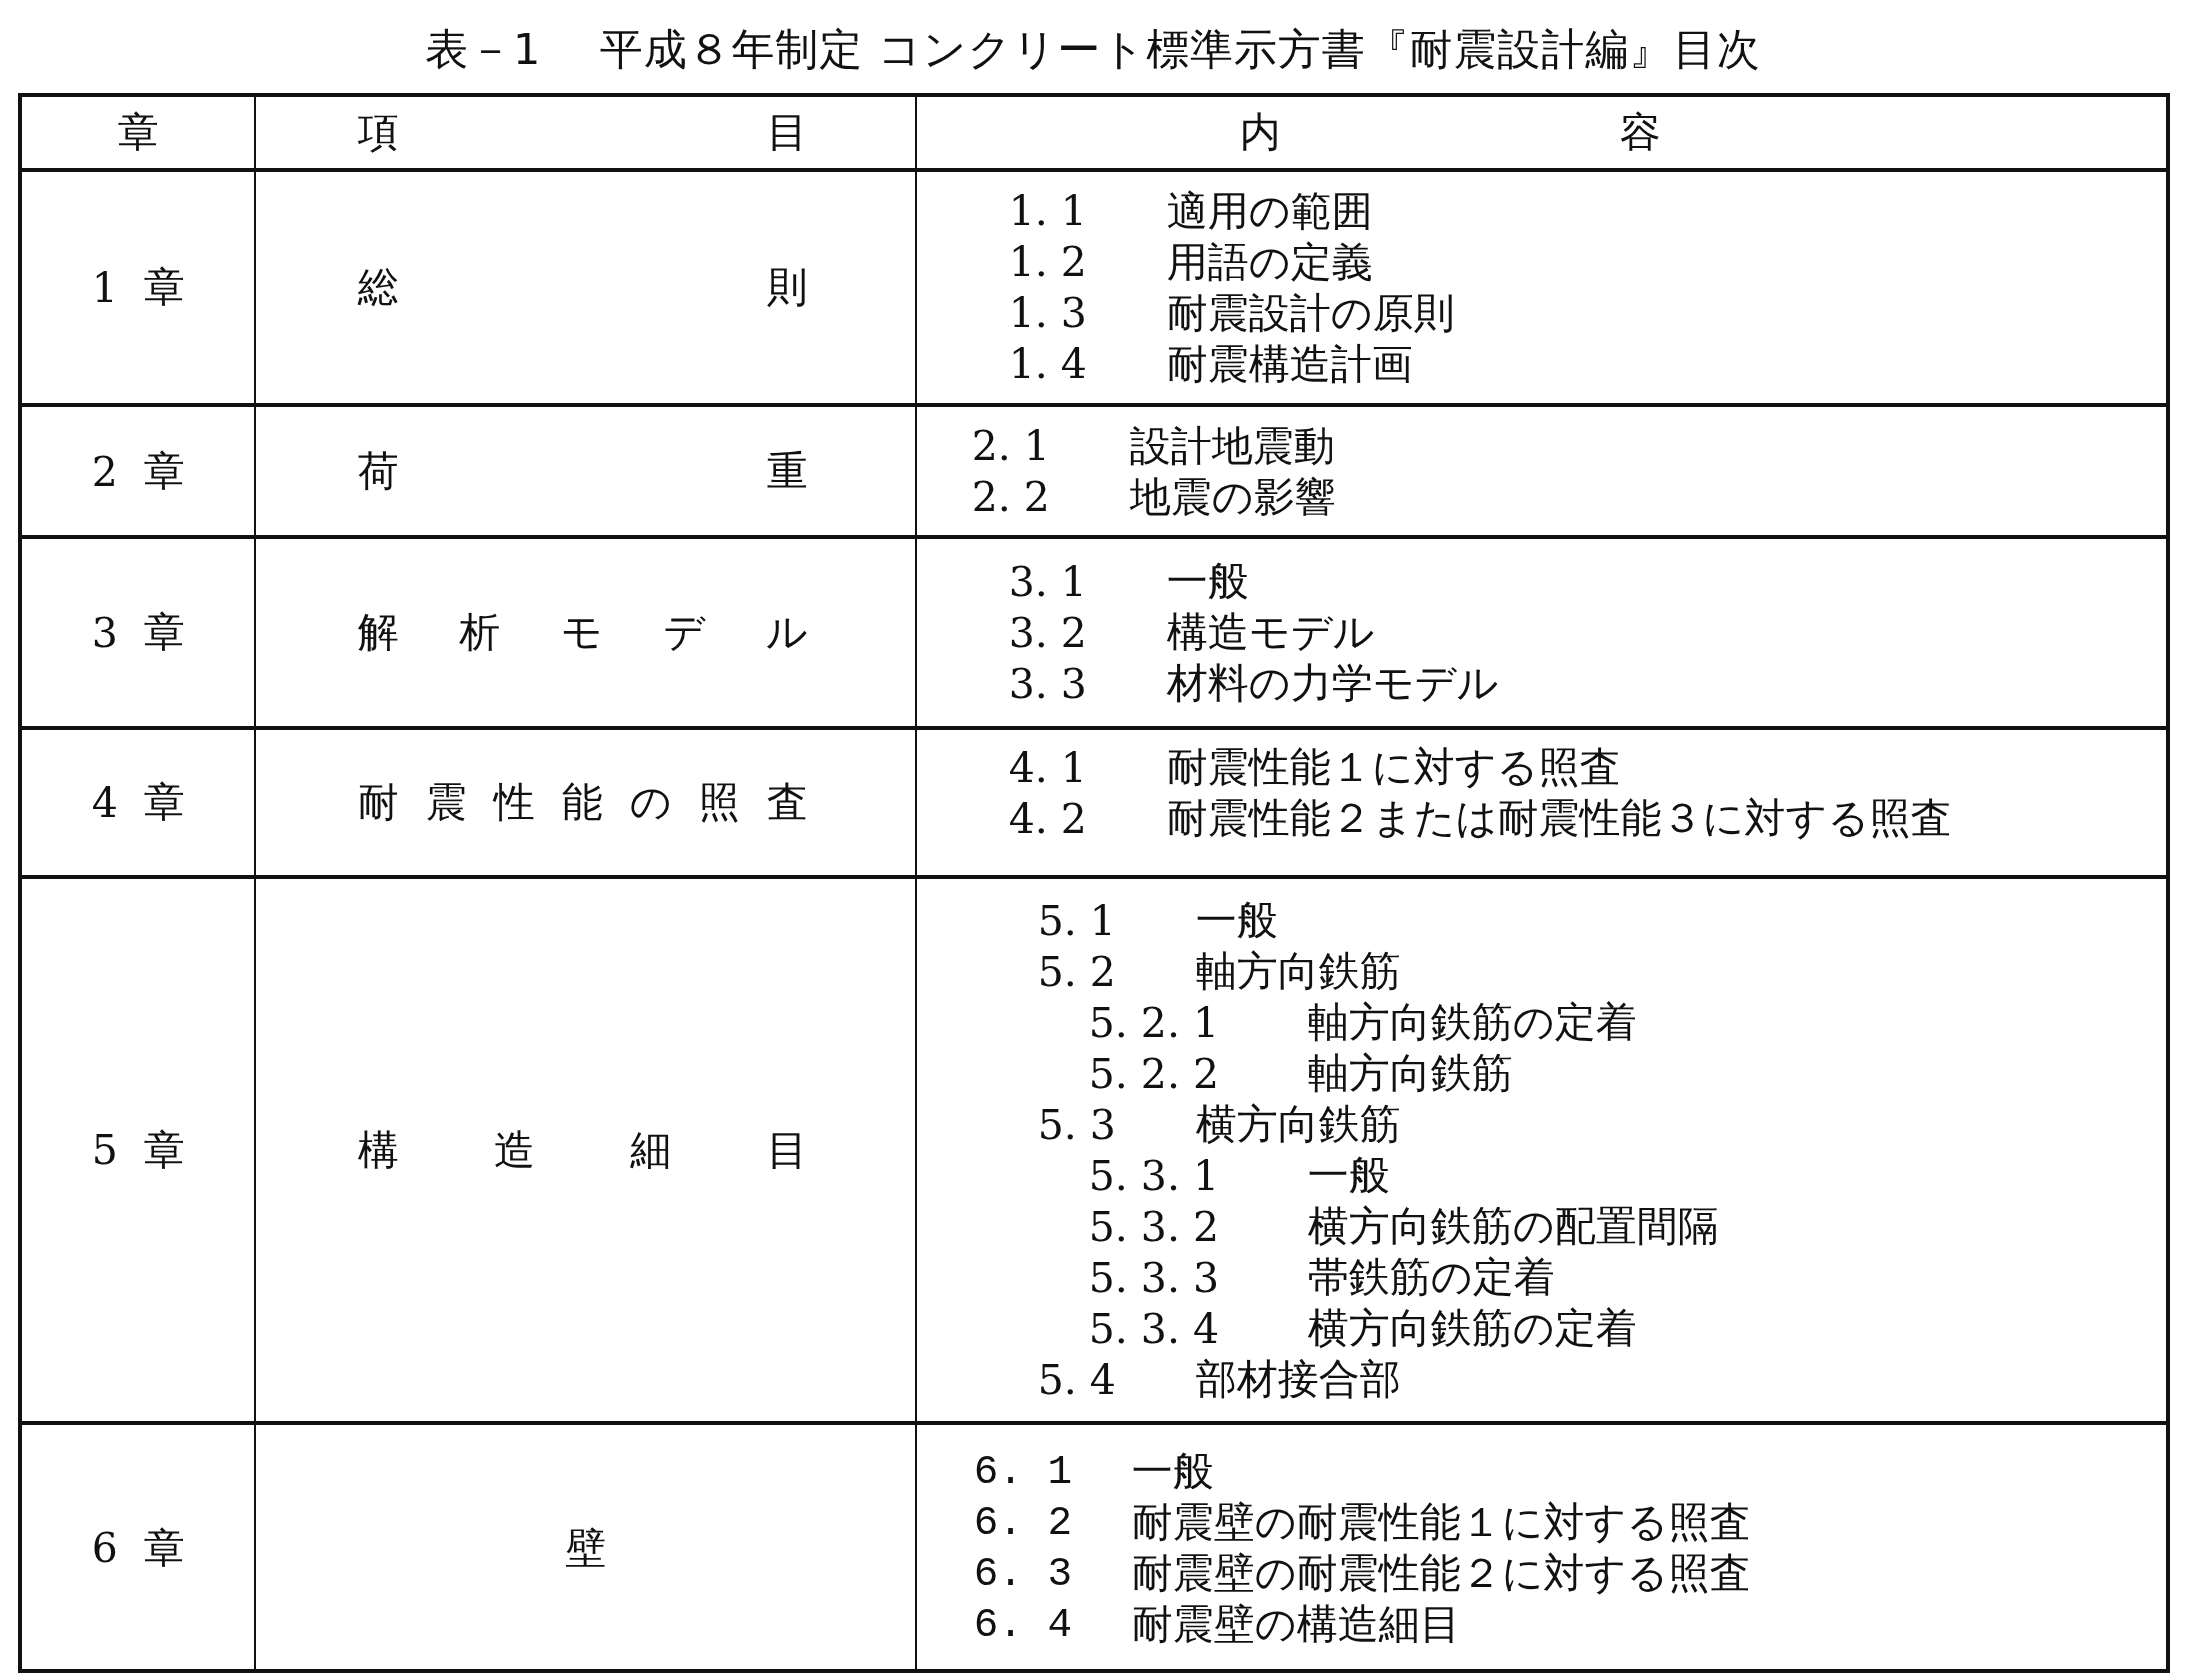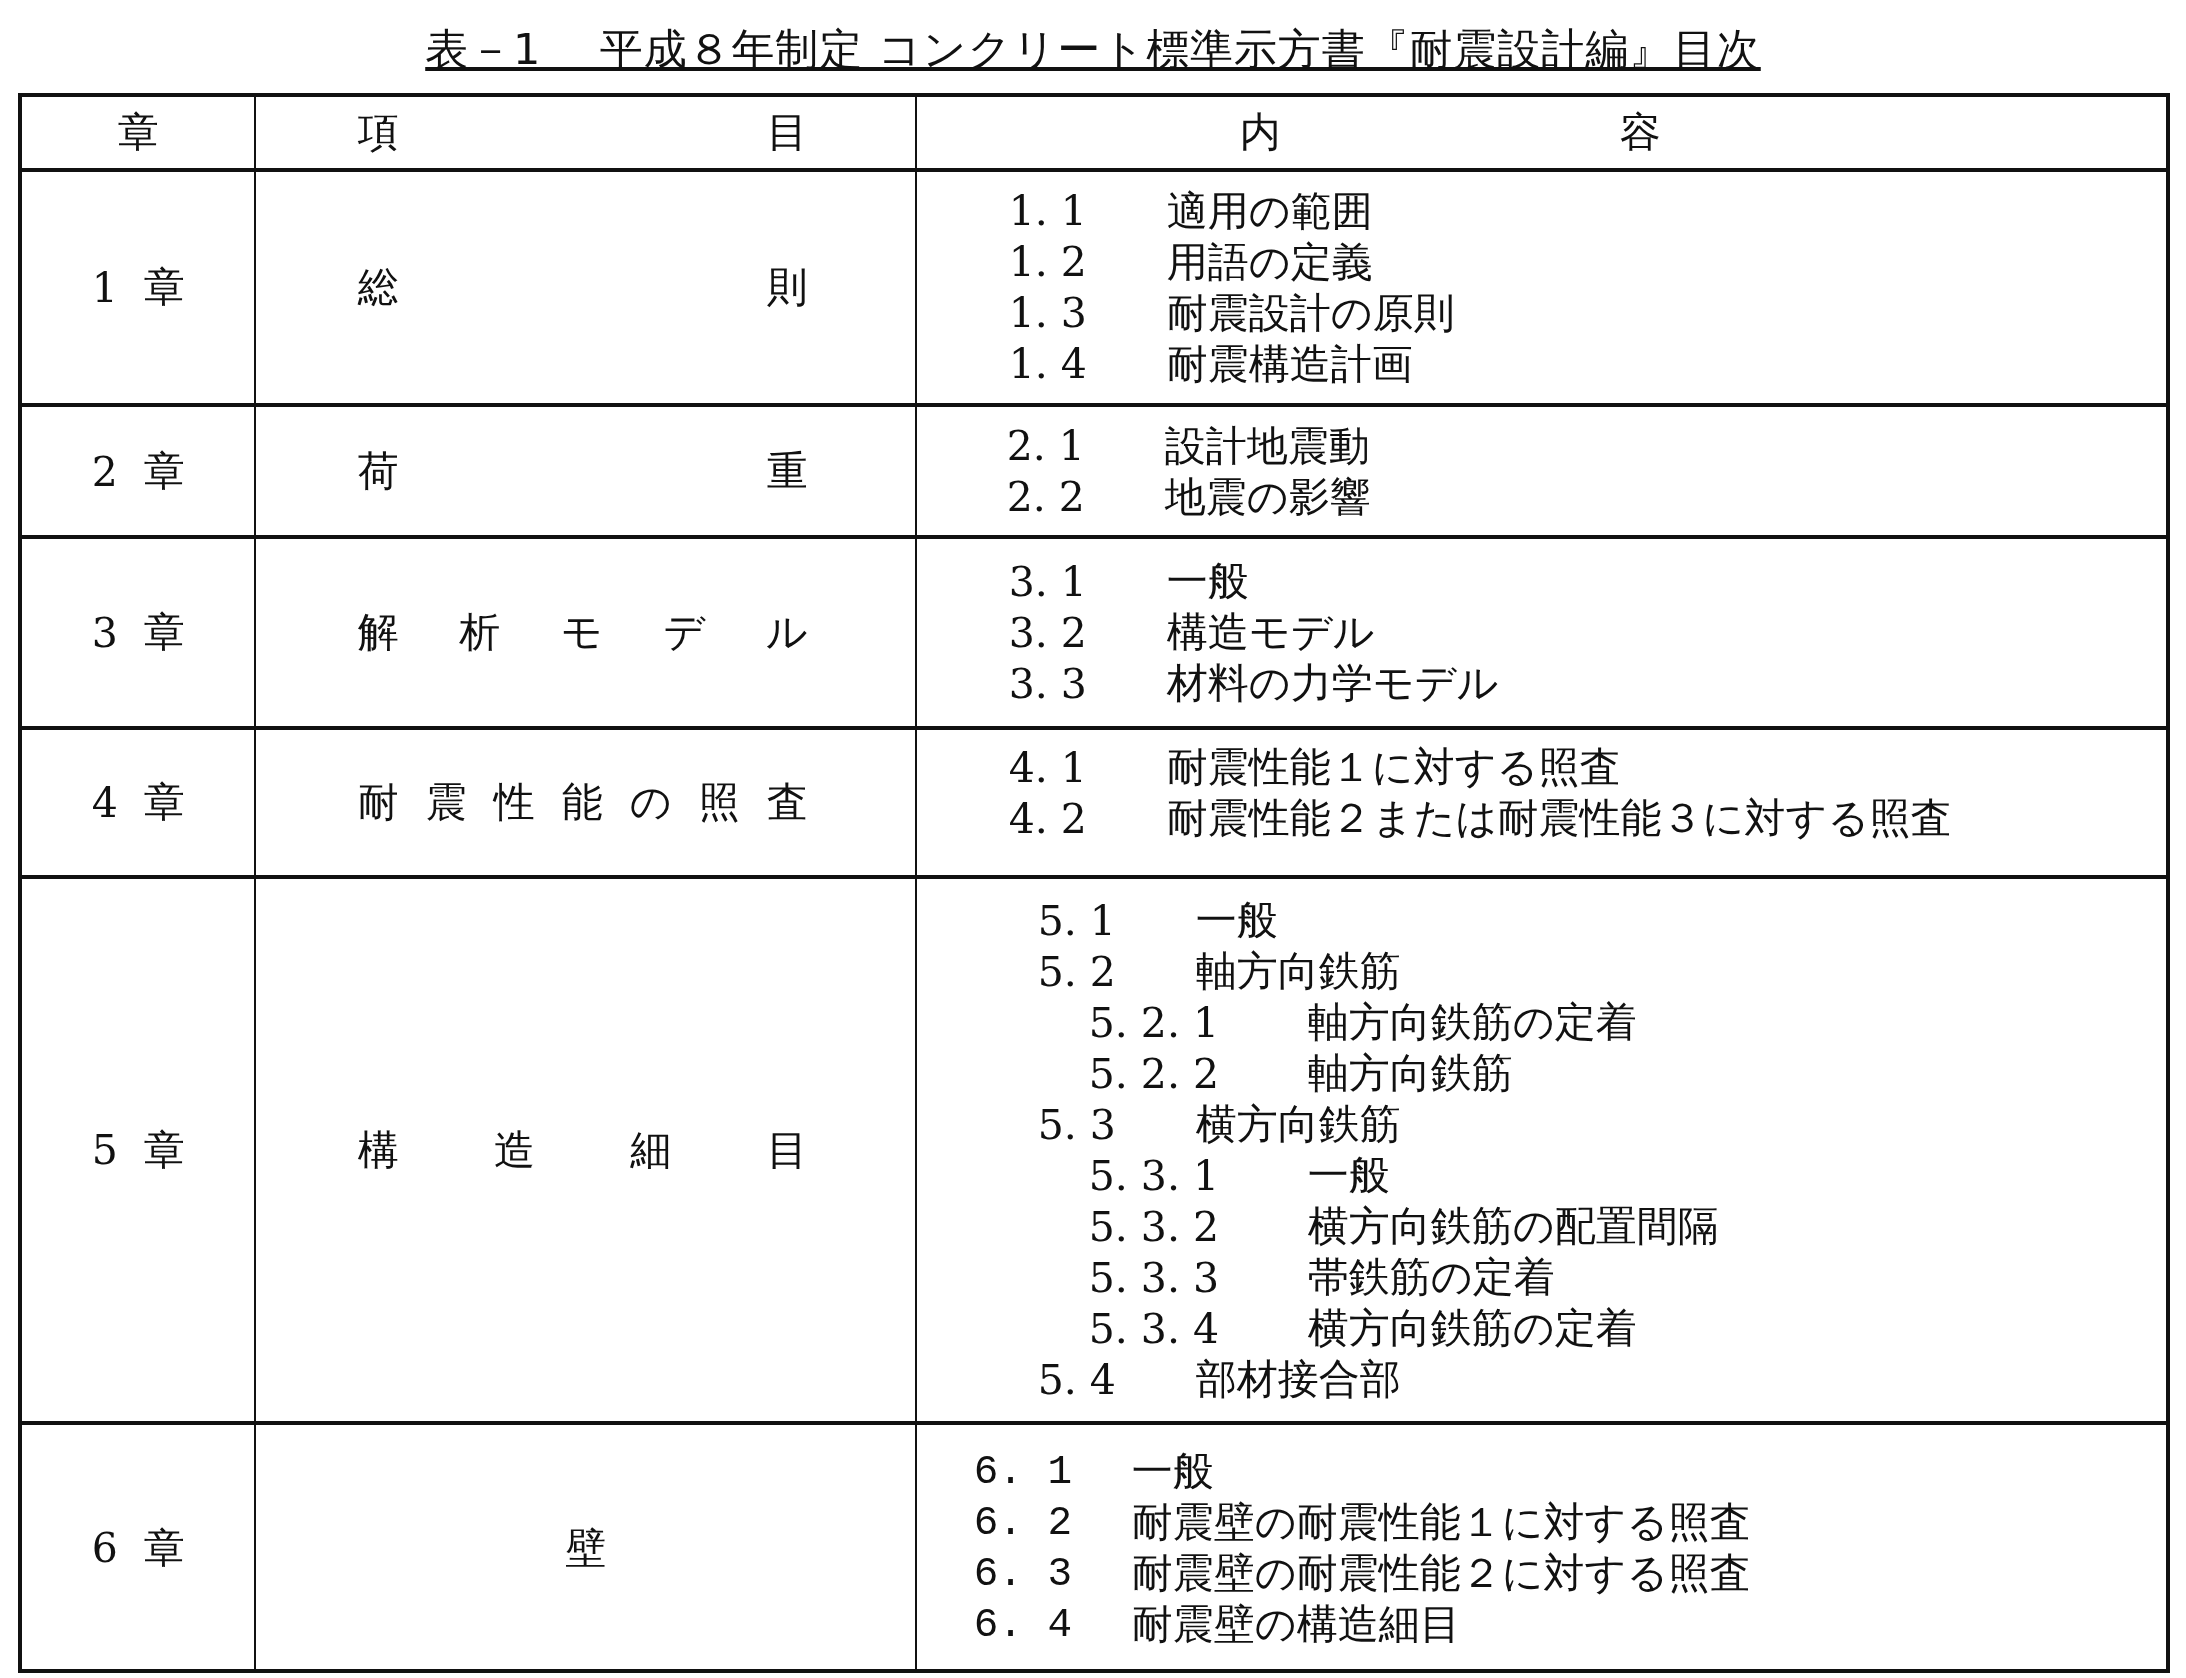--- a/index.html
+++ b/index.html
@@ -4,21 +4,21 @@
 <style>
   html, body { margin: 0; padding: 0; background: #ffffff; }
   body {
     width: 2186px; height: 1678px; position: relative; overflow: hidden;
     font-family: "DejaVu Serif", "Liberation Serif", serif;
     color: #111111;
   }
   .title {
     position: absolute; left: 0; top: 20.5px; width: 2186px; text-align: center;
     font-family: "DejaVu Sans", "Liberation Sans", sans-serif;
-    font-size: 43px; letter-spacing: 0.9px; white-space: pre; text-decoration: underline;
+    font-size: 43px; letter-spacing: 0.9px; white-space: pre;
   }
   .table {
     position: absolute; left: 17.7px; top: 93px; width: 2152px; height: 1580px;
     border: 4.7px solid #111; box-sizing: border-box;
   }
   .vline { position: absolute; top: 0; bottom: 0; width: 2.8px; background: #111; }
   .hline { position: absolute; left: 0; right: 0; height: 3.7px; background: #111; }
   .cell {
     position: absolute; display: flex; align-items: center; box-sizing: border-box;
     font-size: 41px;
@@ -73,21 +73,21 @@
       </div>
       <div class="hline" style="top: 306px;"></div>
       <div class="cell chapter" style="left: 0px; top: 310px; width: 233px; height: 129px;">
         <span>2</span>
         <span>章</span>
       </div>
       <div class="cell spread" style="left: 235px; top: 310px; width: 658px; height: 129px; padding: 0px 107px 0px 101px;">
         <span>荷</span>
         <span>重</span>
       </div>
-      <div class="cell items" style="left: 896px; top: 310px; width: 1251px; height: 129px; padding-left: 89px;">
+      <div class="cell items" style="left: 896px; top: 310px; width: 1251px; height: 129px; padding-left: 54px;">
         <div class="entry"><span class="num">2. 1</span><span>設計地震動</span></div>
         <div class="entry"><span class="num">2. 2</span><span>地震の影響</span></div>
       </div>
       <div class="hline" style="top: 438px;"></div>
       <div class="cell chapter" style="left: 0px; top: 442px; width: 233px; height: 187px;">
         <span>3</span>
         <span>章</span>
       </div>
       <div class="cell spread" style="left: 235px; top: 442px; width: 658px; height: 187px; padding: 0px 107px 0px 101px;">
         <span>解</span>

